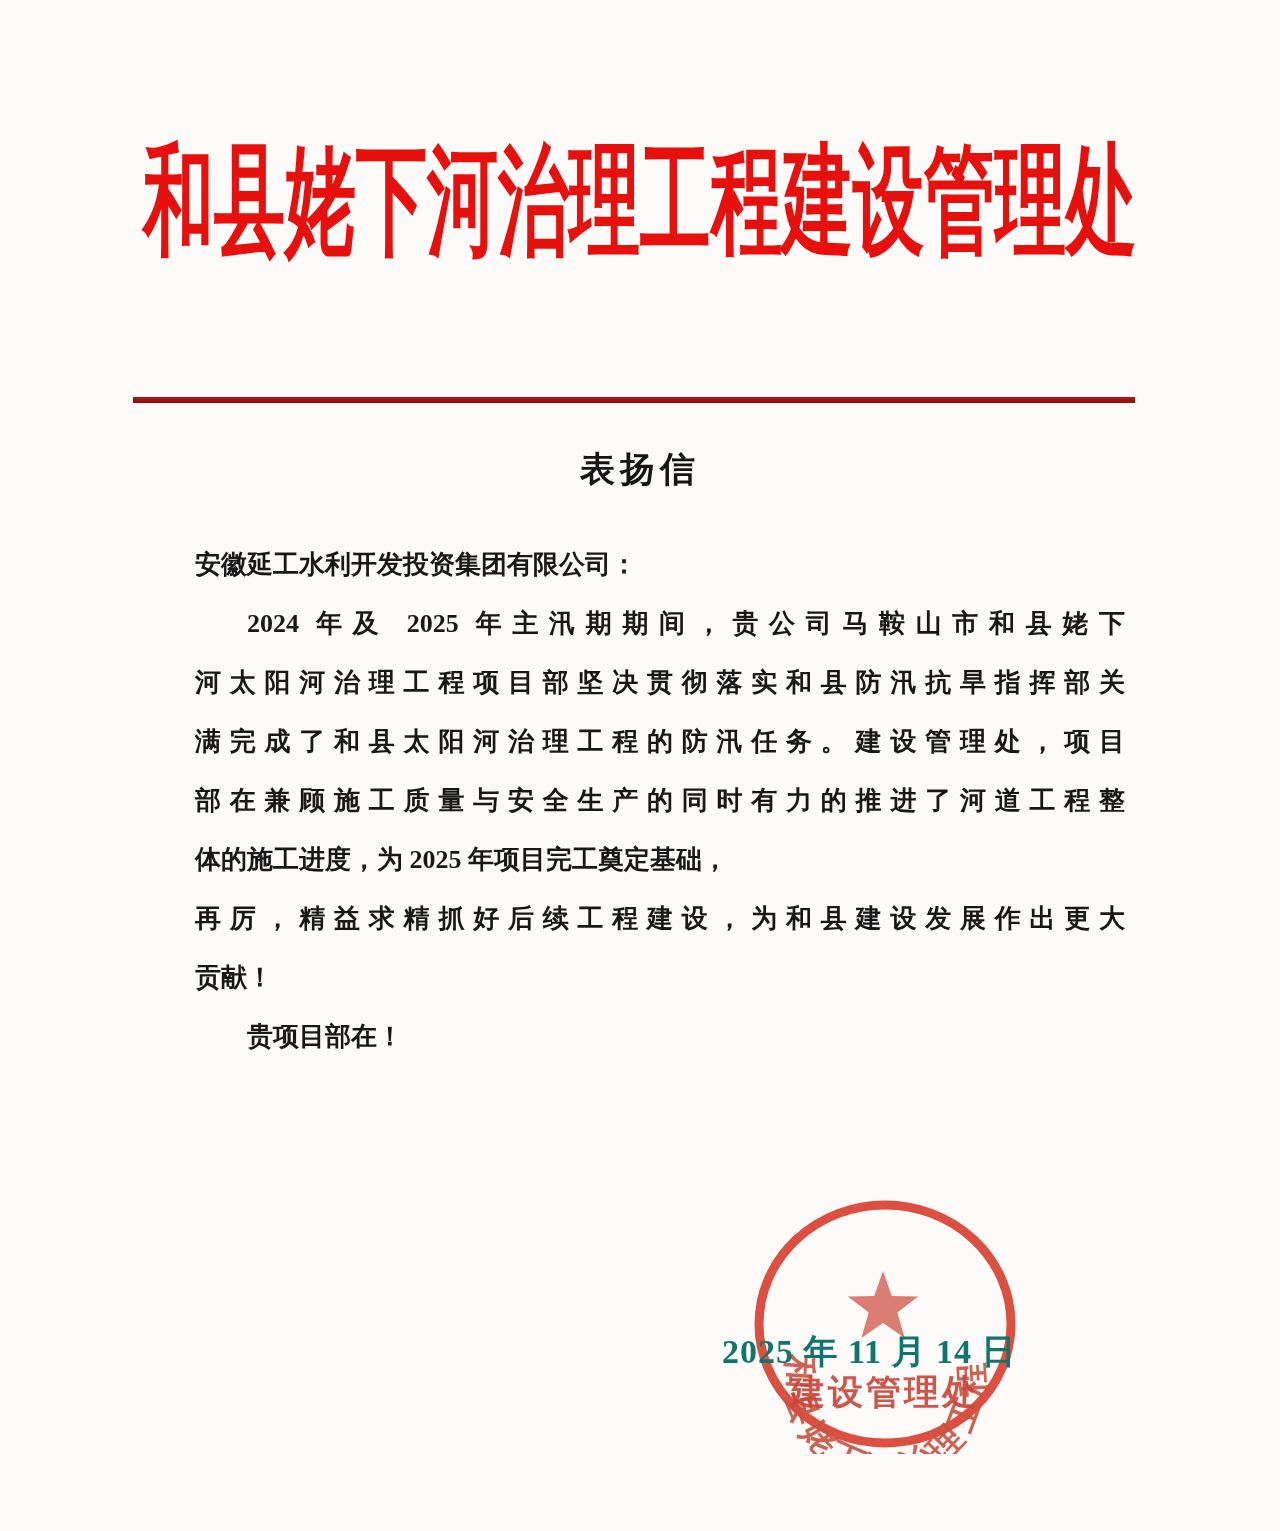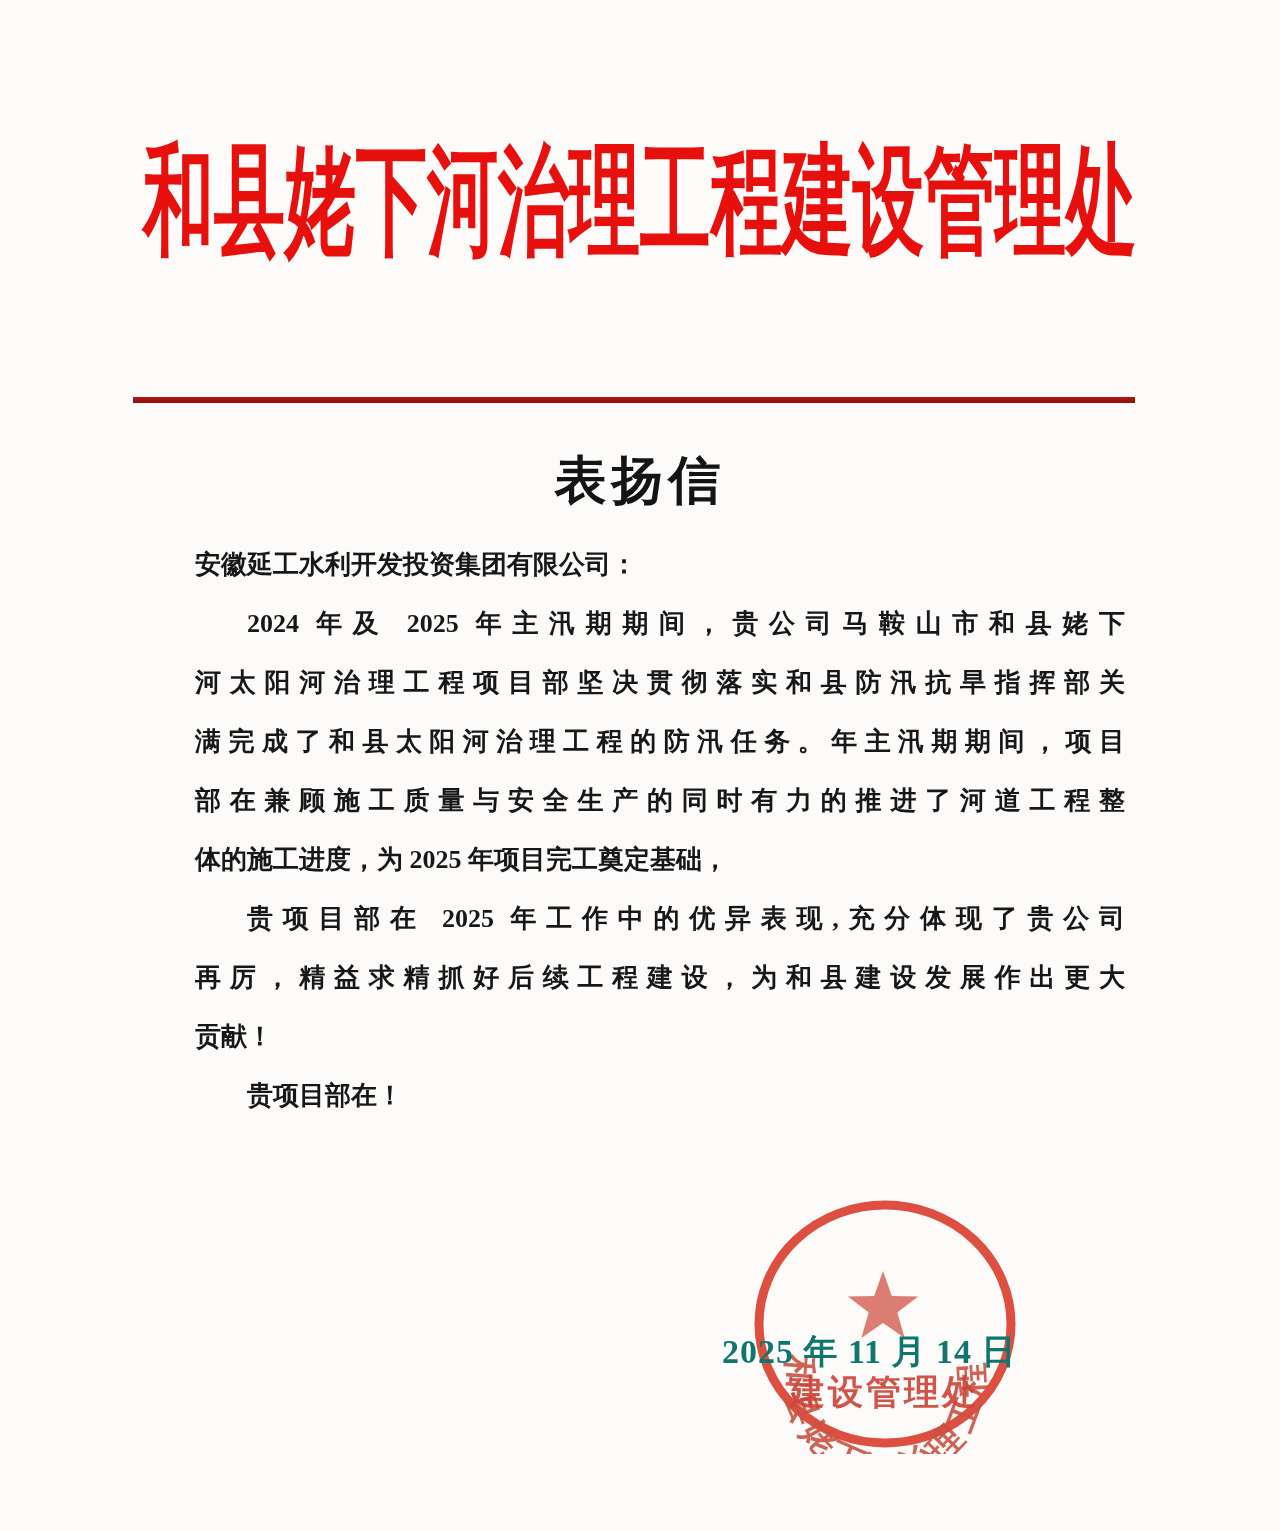--- a/index.html
+++ b/index.html
@@ -24,21 +24,21 @@
     white-space:nowrap;
   }
   .red-rule{
     position:absolute;top:397px;left:133px;
     width:1002px;height:6px;
     background:linear-gradient(to bottom,#b01818,#8e0f0f);
   }
   .letter-title{
     position:absolute;top:446px;left:0;width:100%;
     margin:0;text-align:center;
-    font-size:52px;font-weight:bold;letter-spacing:5px;
+    font-size:35px;font-weight:bold;letter-spacing:5px;
     color:#141414;
   }
   .letter-body{
     position:absolute;top:535px;left:195px;width:930px;
     font-size:26px;line-height:59px;font-weight:bold;
     color:#171717;
   }
   .line{
     text-align:justify;
     text-align-last:justify;
@@ -68,24 +68,23 @@
   <div class="letterhead">和县姥下河治理工程建设管理处</div>
 
   <div class="red-rule"></div>
 
   <h1 class="letter-title">表扬信</h1>
 
   <div class="letter-body">
     <div class="line left">安徽延工水利开发投资集团有限公司：</div>
     <div class="line indent">2024 年及 2025 年主汛期期间，贵公司马鞍山市和县姥下</div>
     <div class="line">河太阳河治理工程项目部坚决贯彻落实和县防汛抗旱指挥部关</div>
-    <div class="line">满完成了和县太阳河治理工程的防汛任务。年主汛期期间，项目</div>
+    <div class="line">满完成了和县太阳河治理工程的防汛任务。建设管理处，项目</div>
     <div class="line">部在兼顾施工质量与安全生产的同时有力的推进了河道工程整</div>
     <div class="line left">体的施工进度，为 2025 年项目完工奠定基础，</div>
-    <div class="line indent">贵项目部在 2025 年工作中的优异表现,充分体现了贵公司</div>
     <div class="line">再厉，精益求精抓好后续工程建设，为和县建设发展作出更大</div>
     <div class="line left">贡献！</div>
     <div class="line left indent">贵项目部在！</div>
   </div>
 
   <svg class="seal" viewBox="0 0 264 258" width="264" height="258" aria-hidden="true">
     <defs>
       <path id="sealArc" d="M 38.3 156.7 A 98 98 0 1 0 225.7 156.7" fill="none"></path>
     </defs>
     <ellipse cx="132" cy="128" rx="126" ry="119" fill="none" stroke="#dc3a28" stroke-width="9" opacity="0.95"></ellipse>

